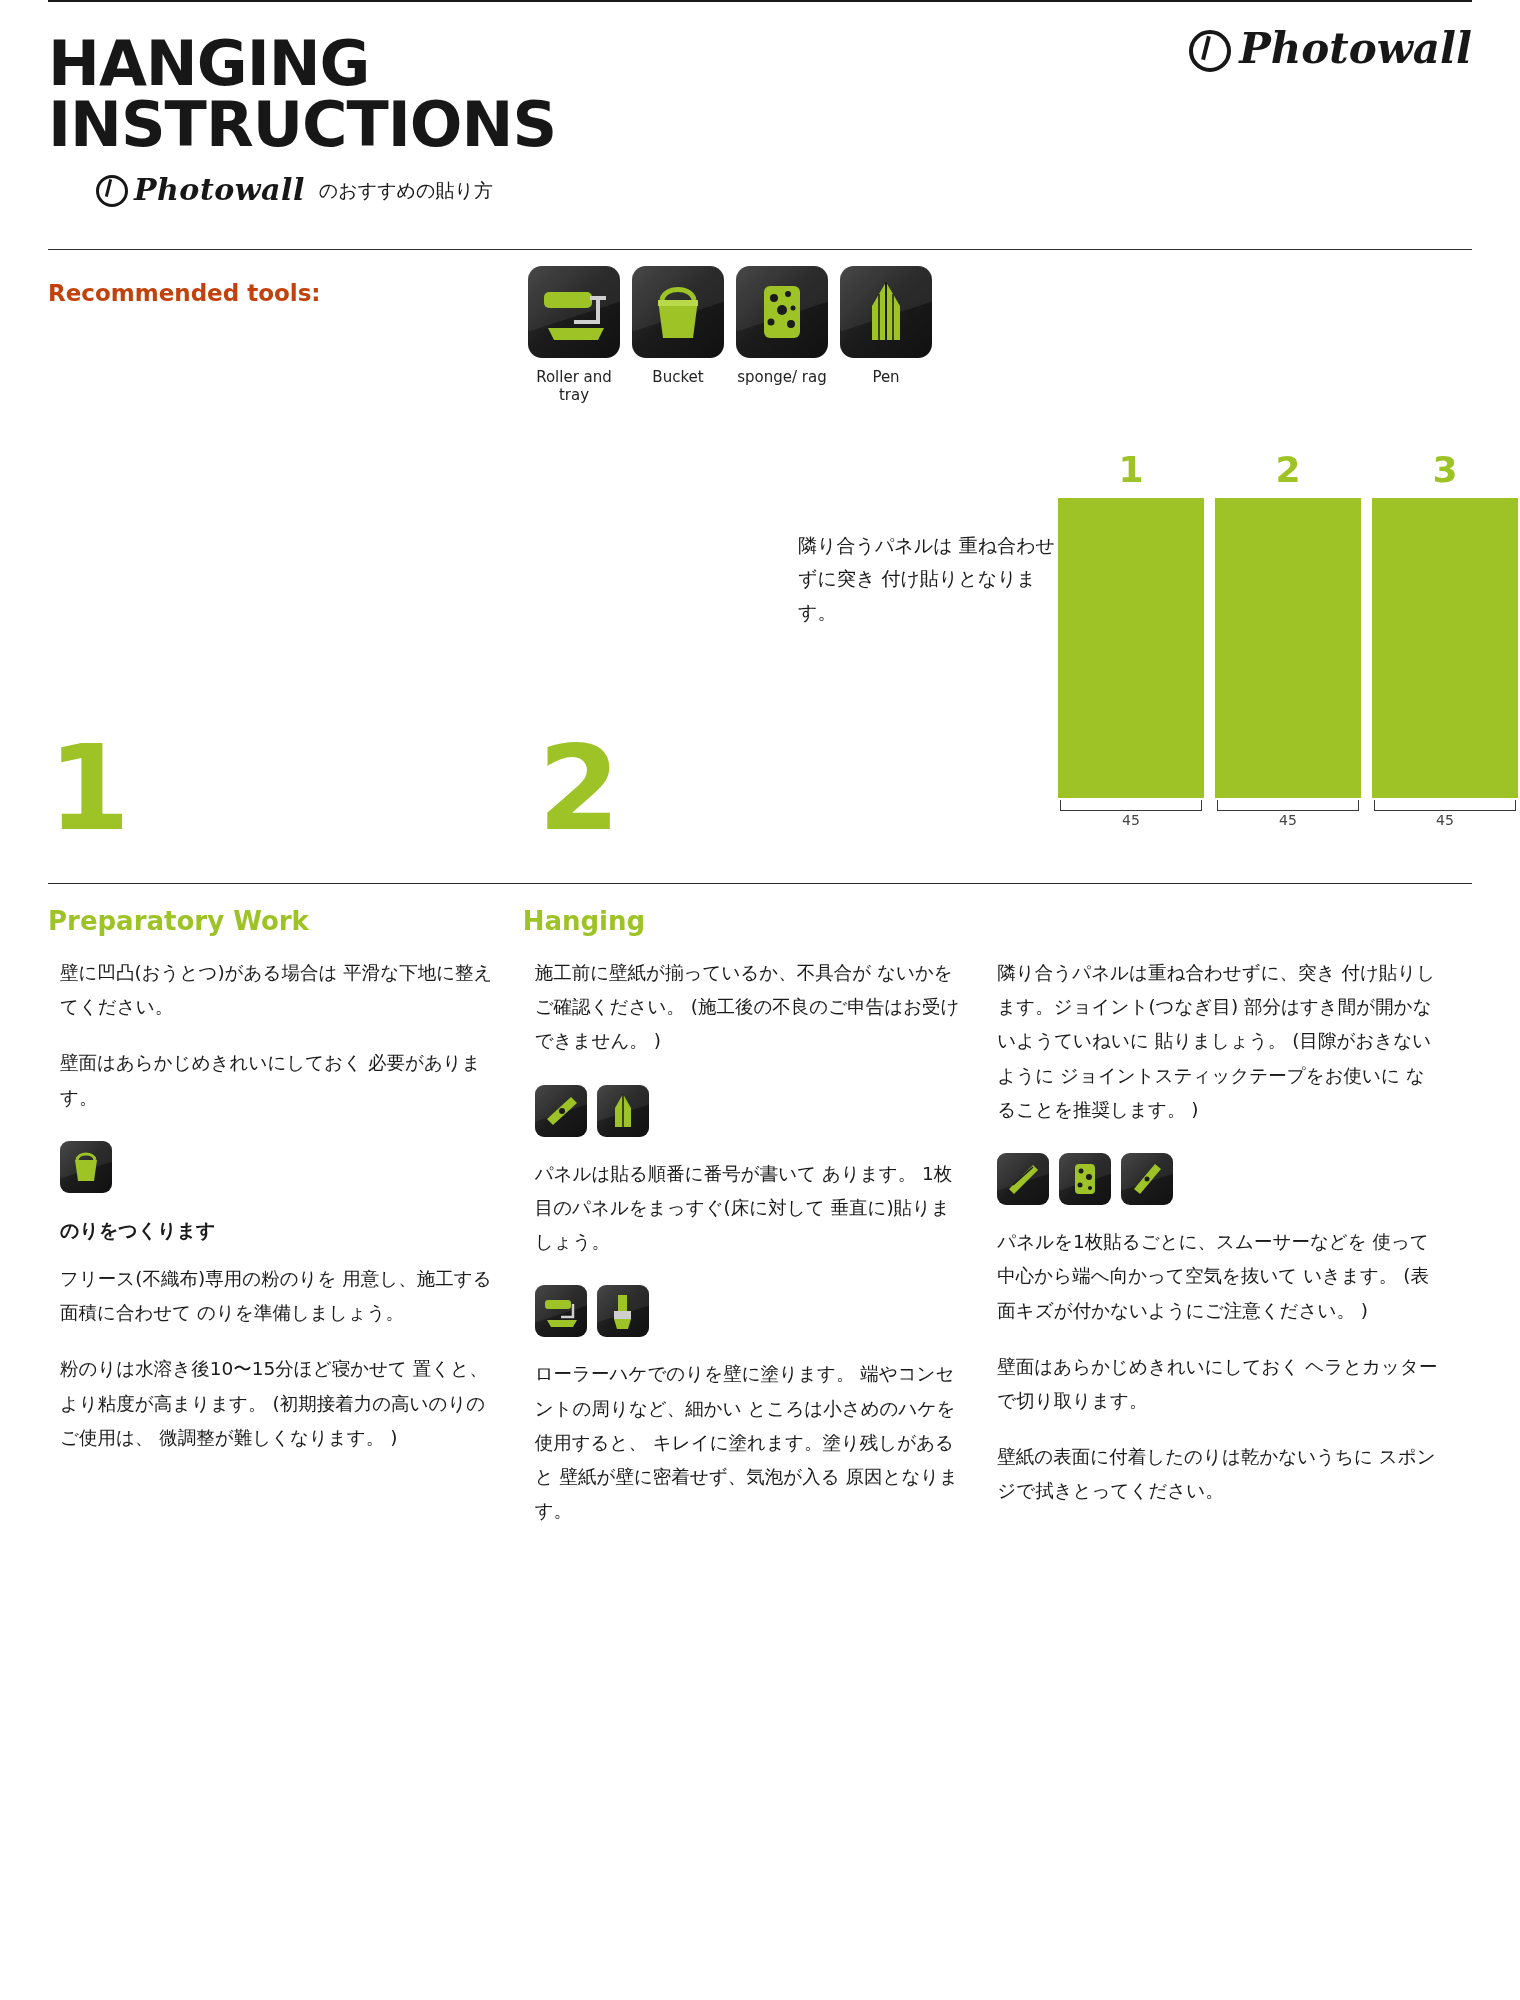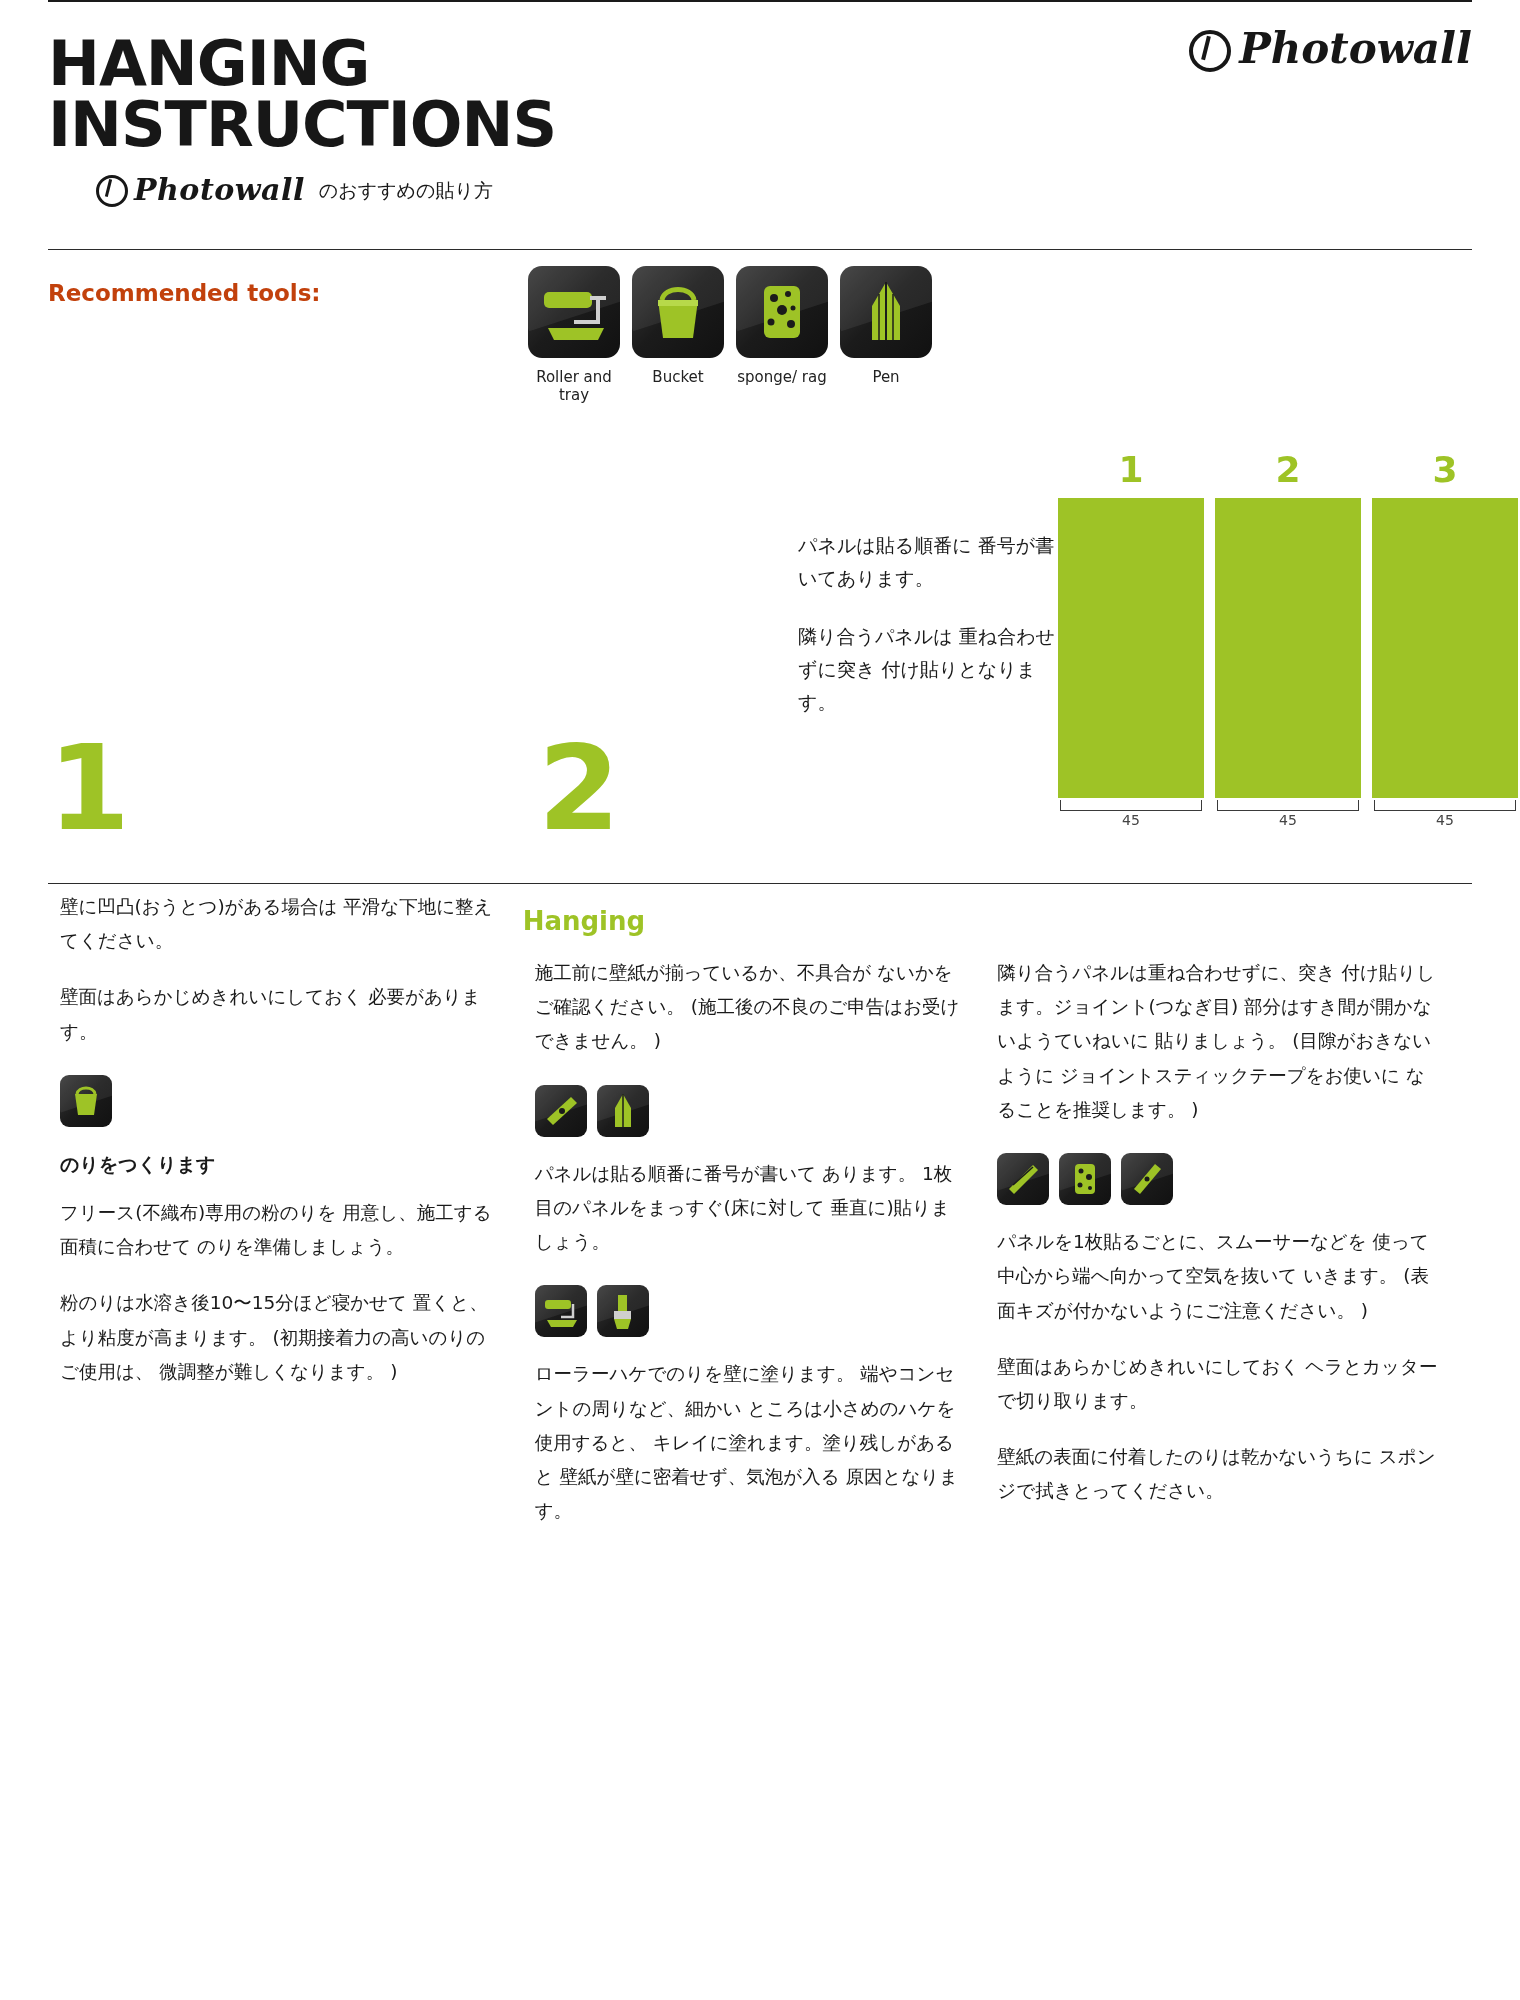--- a/index.html
+++ b/index.html
@@ -388,21 +388,20 @@
 
     <div class="col1">
       <div class="bignum">1</div>
     </div>
 
     <div class="col2">
       <div class="bignum">2</div>
     </div>
 
     <div class="panel-text">
-      <p>パネルは貼る順番に 番号が書いてあります。</p>
       <p>隣り合うパネルは 重ね合わせずに突き 付け貼りとなります。</p>
     </div>
 
     <div class="panels">
       <div class="panel-nums">
         <span>1</span>
         <span>2</span>
         <span>3</span>
       </div>
       <div class="panel-row">
@@ -425,20 +424,21 @@
         </div>
       </div>
     </div>
   </div>
 
   <div class="hr-cols"></div>
 
   <div class="cols">
 
     <div class="col">
+      <div class="col-head">Preparatory Work</div>
       <div class="body-text indent">
         <p>壁に凹凸(おうとつ)がある場合は 平滑な下地に整えてください。</p>
         <p>壁面はあらかじめきれいにしておく 必要があります。</p>
         <div class="mini-icons">
           <div class="mini">
             <svg width="52" height="52" viewBox="0 0 52 52">
               <path d="M15 19 L37 19 L34 40 L18 40 Z" fill="#9ec326"></path>
               <path d="M17 19 C18 11, 34 11, 35 19" stroke="#9ec326" stroke-width="3" fill="none"></path>
             </svg>
           </div>

